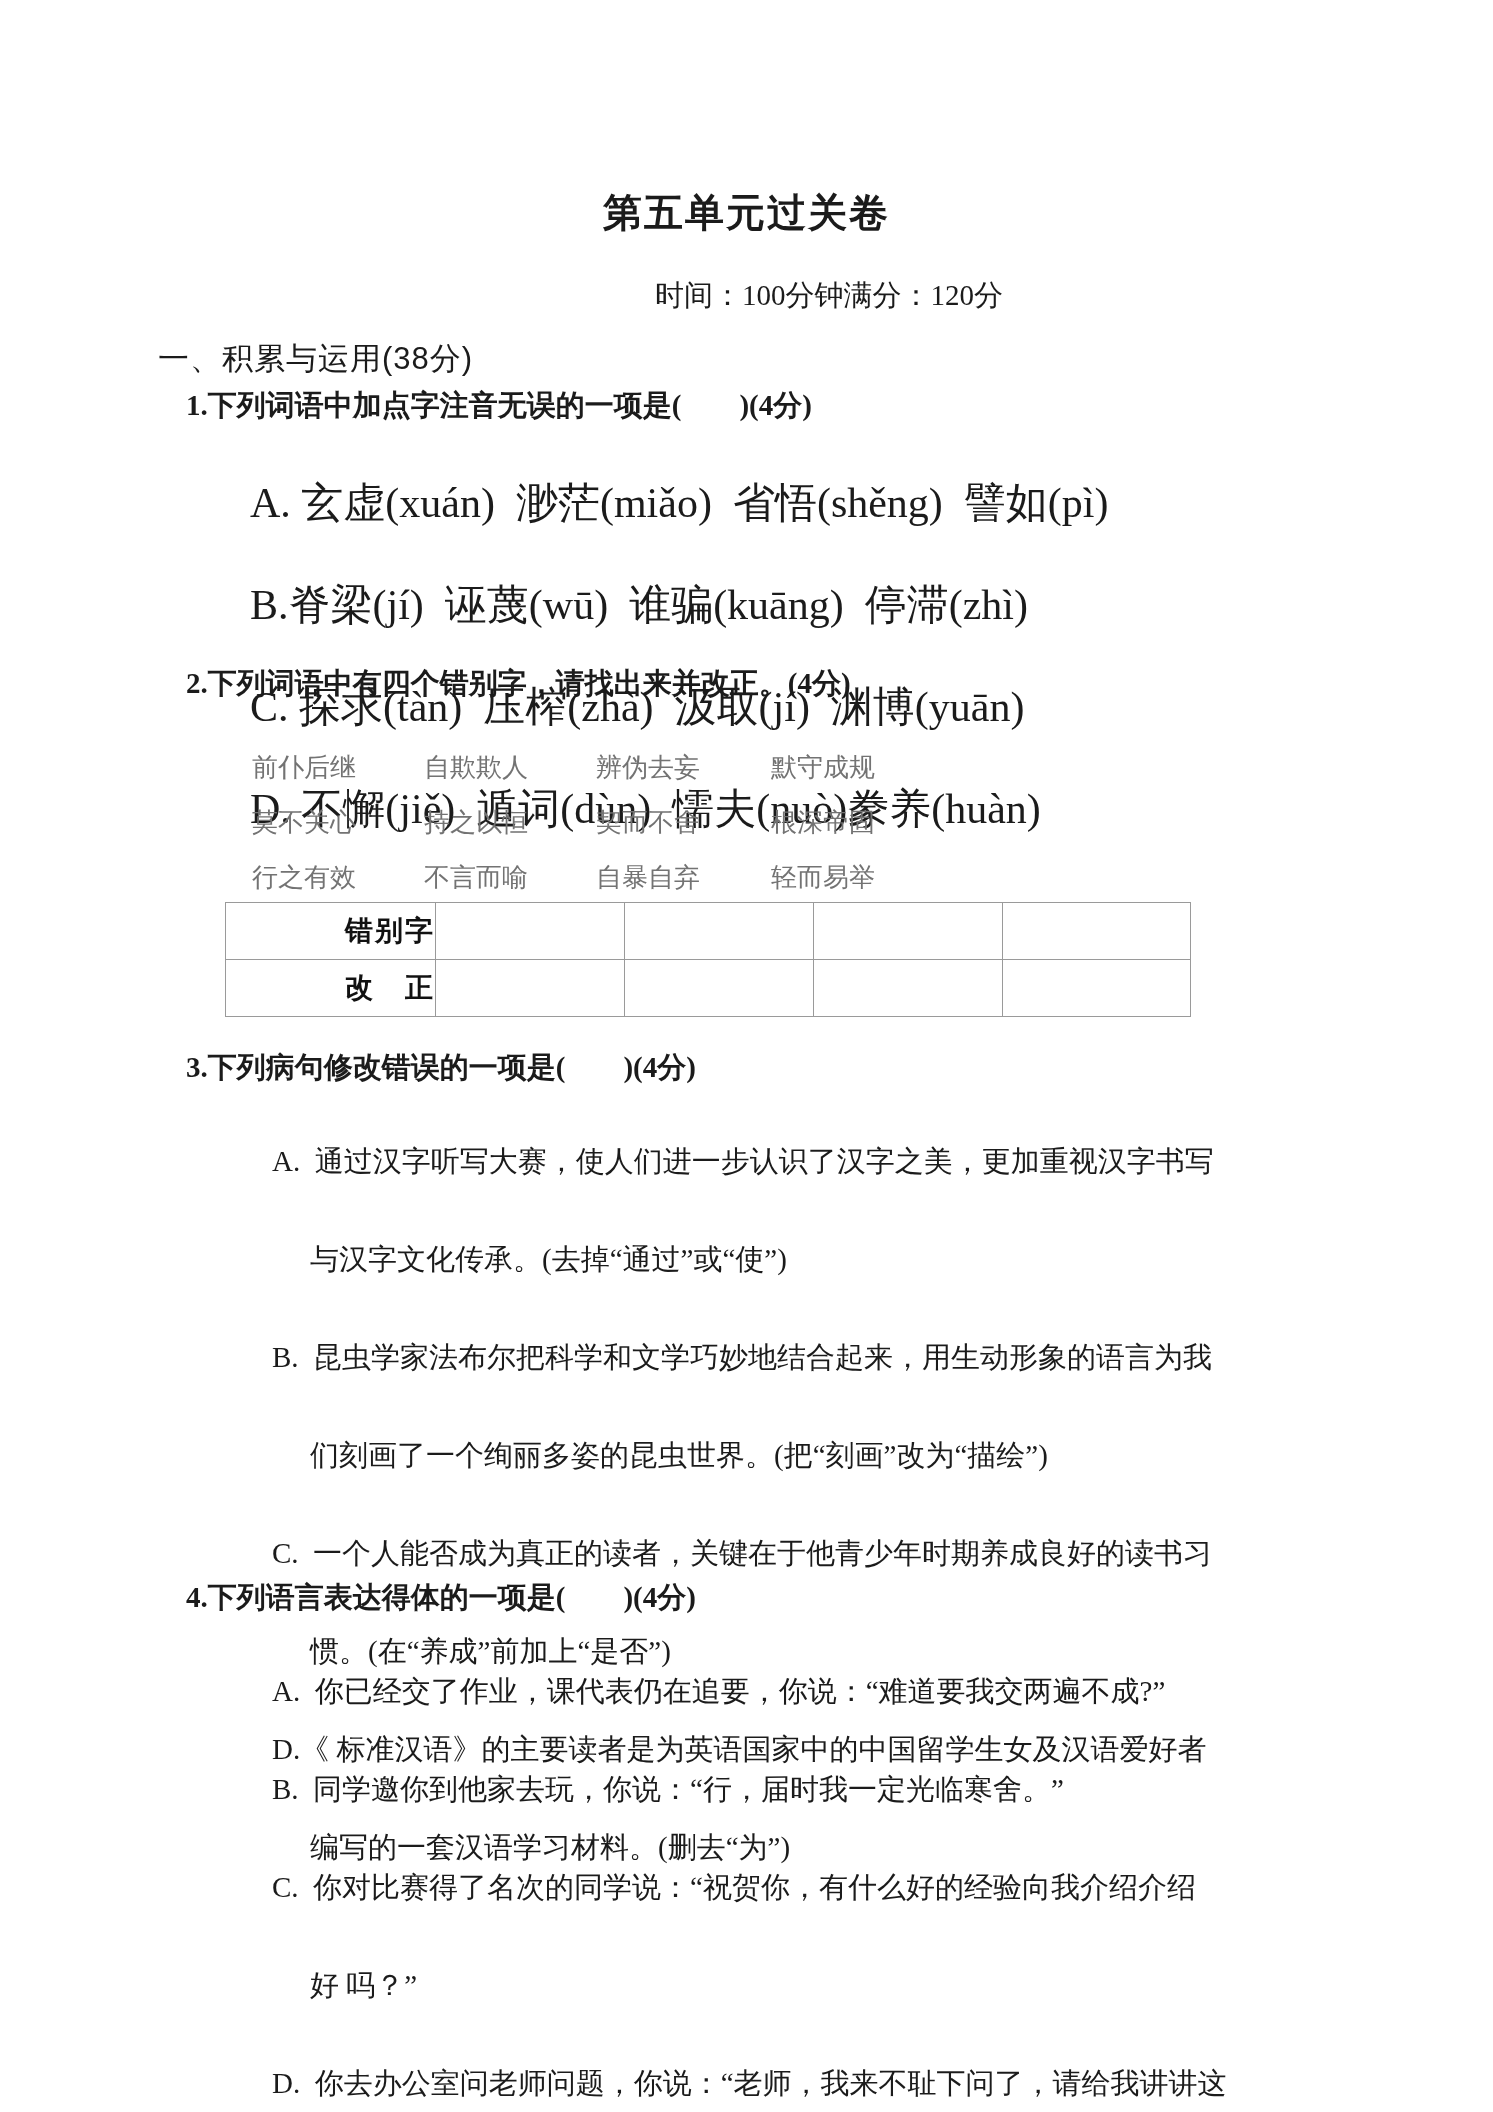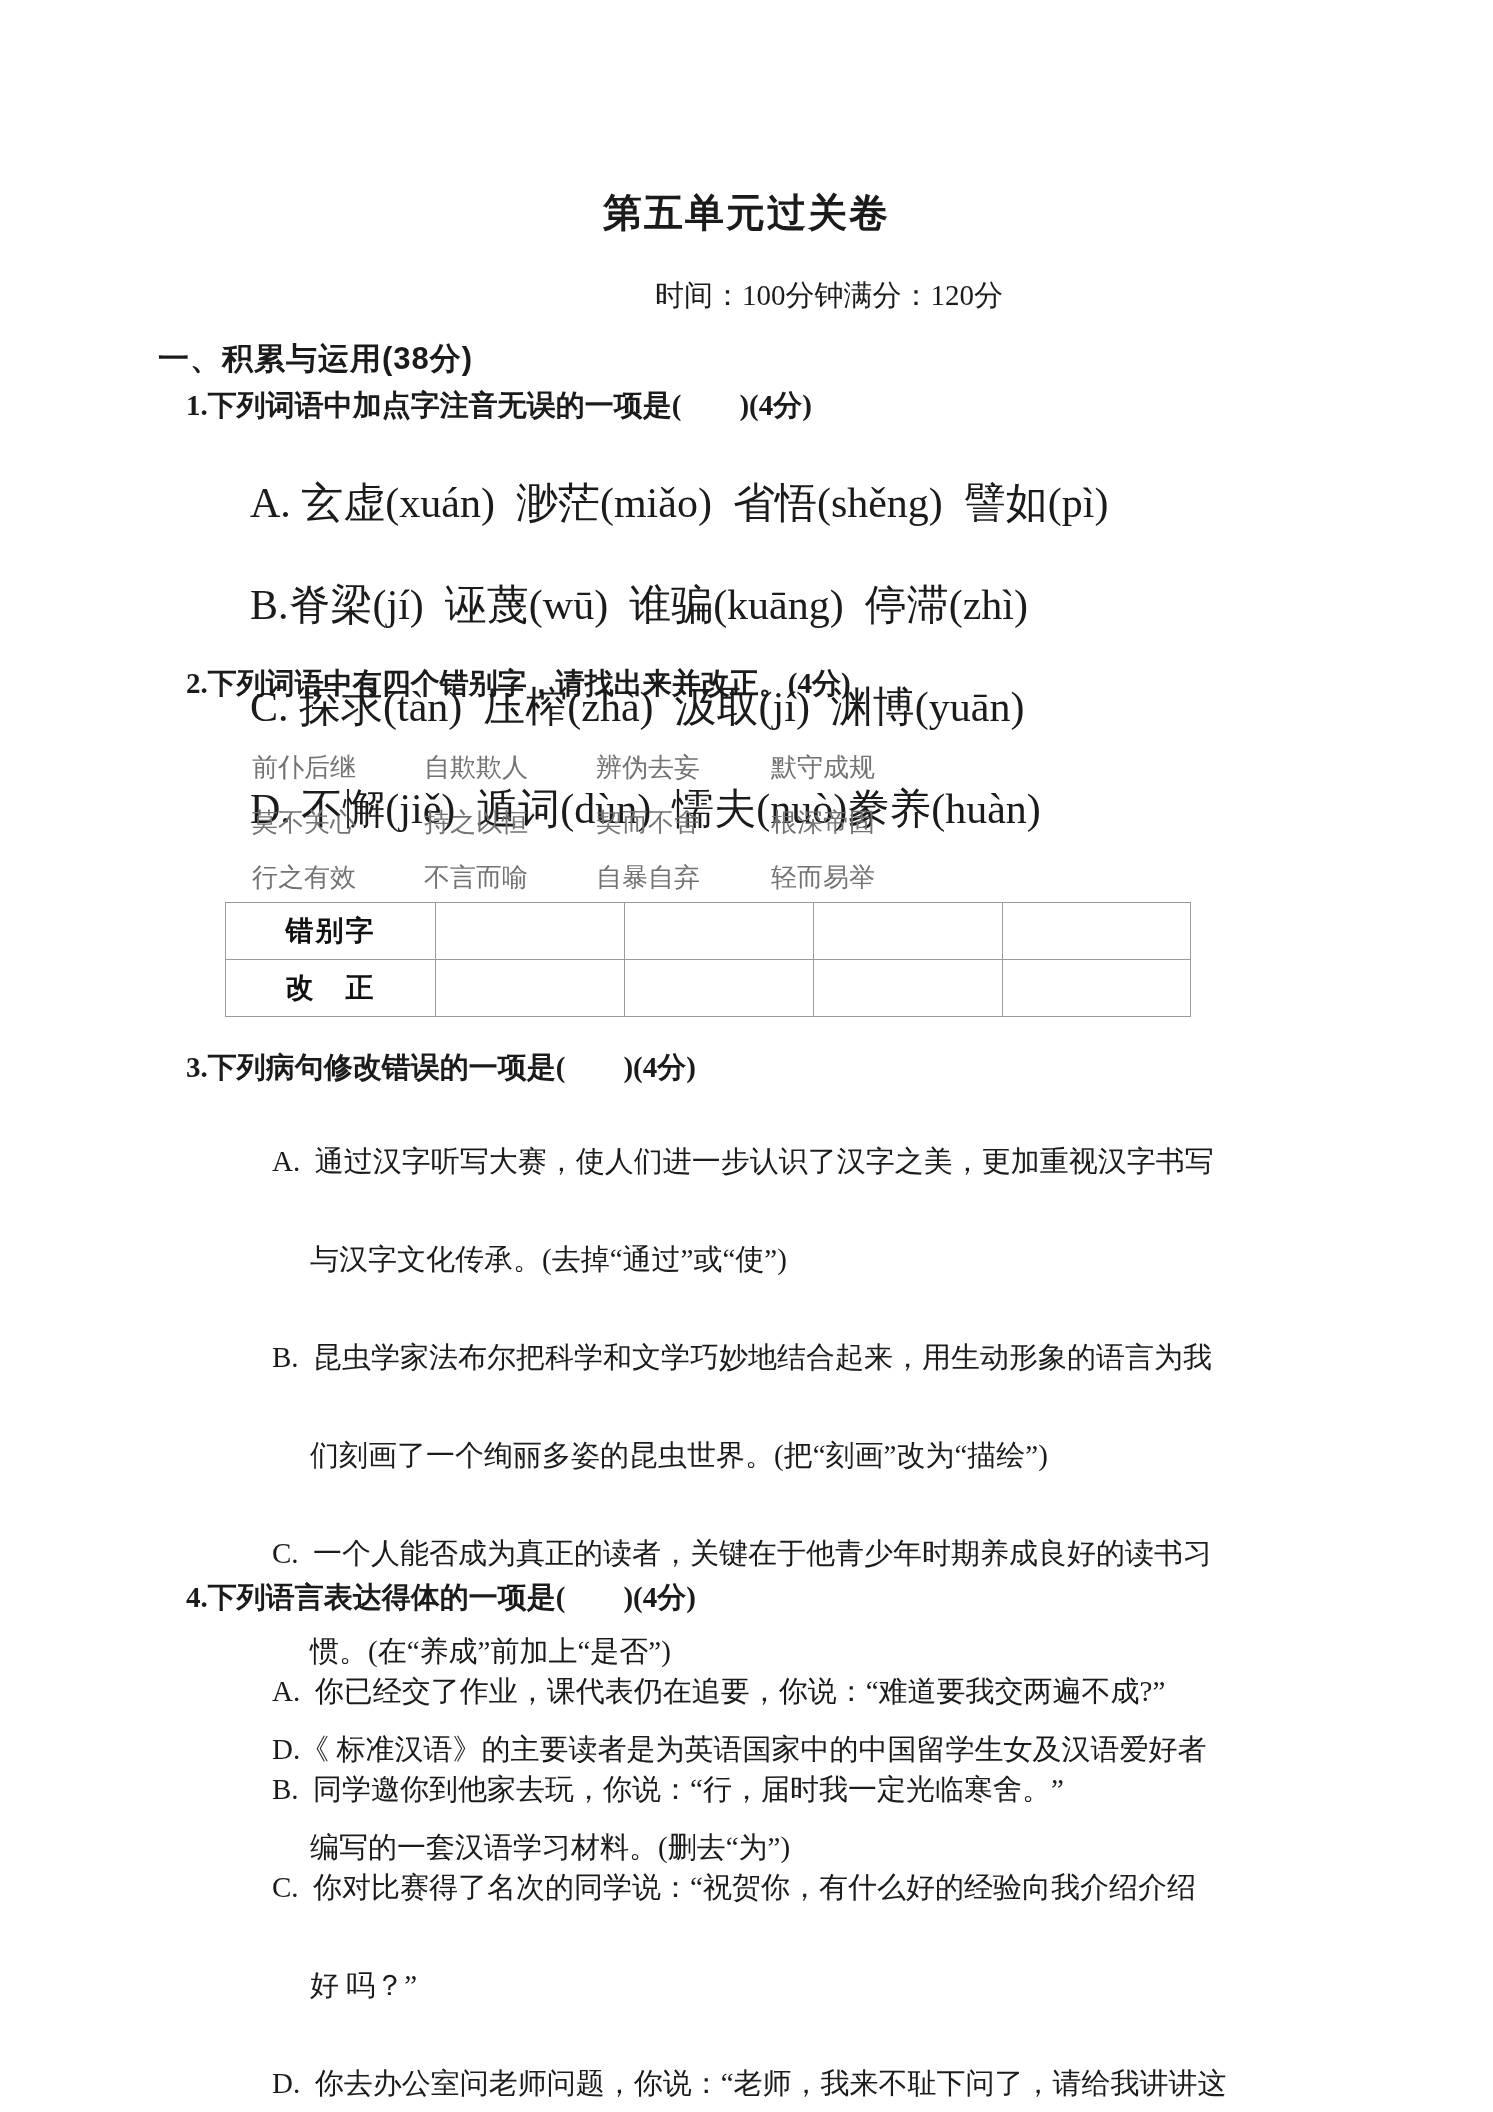--- a/index.html
+++ b/index.html
@@ -19,21 +19,21 @@
     font-size:39px;font-weight:bold;
     letter-spacing:2px;
   }
   .meta{
     top:276px;left:655px;
     font-size:29px;
   }
   .sec-heading{
     top:338px;left:158px;
     font-family:"Liberation Sans","DejaVu Sans",sans-serif;
-    font-weight:bold;font-size:31px;
+    font-weight:normal;font-size:31px;
     letter-spacing:1px;
   }
   .stem{font-size:29px;font-weight:bold;}
   .q1-stem{top:386px;left:186px;}
   .q1-options{top:434px;left:250px;}
   .q1-options .opt{
     font-size:42px;line-height:66px;height:66px;white-space:pre;
   }
   .q2-stem{top:664px;left:186px;}
   .word-grid{
@@ -45,21 +45,21 @@
   .word-grid .word{
     font-size:26px;color:#737373;line-height:40px;white-space:pre;
   }
   .answer-table{
     top:902px;left:225px;
     border-collapse:collapse;table-layout:fixed;
   }
   .answer-table td{
     border:1px solid #9a9a9a;
     height:56px;padding:0;
-    text-align:center;vertical-align:middle;
+    text-align:right;vertical-align:middle;
   }
   .answer-table .lbl{
     font-family:"Liberation Sans","DejaVu Sans",sans-serif;
     font-weight:bold;font-size:28px;color:#111;
     letter-spacing:2px;
   }
   .q3-stem{top:1048px;left:186px;}
   .q3-lines{top:1094px;left:0;}
   .q4-stem{top:1578px;left:186px;}
   .q4-lines{top:1624px;left:0;}

